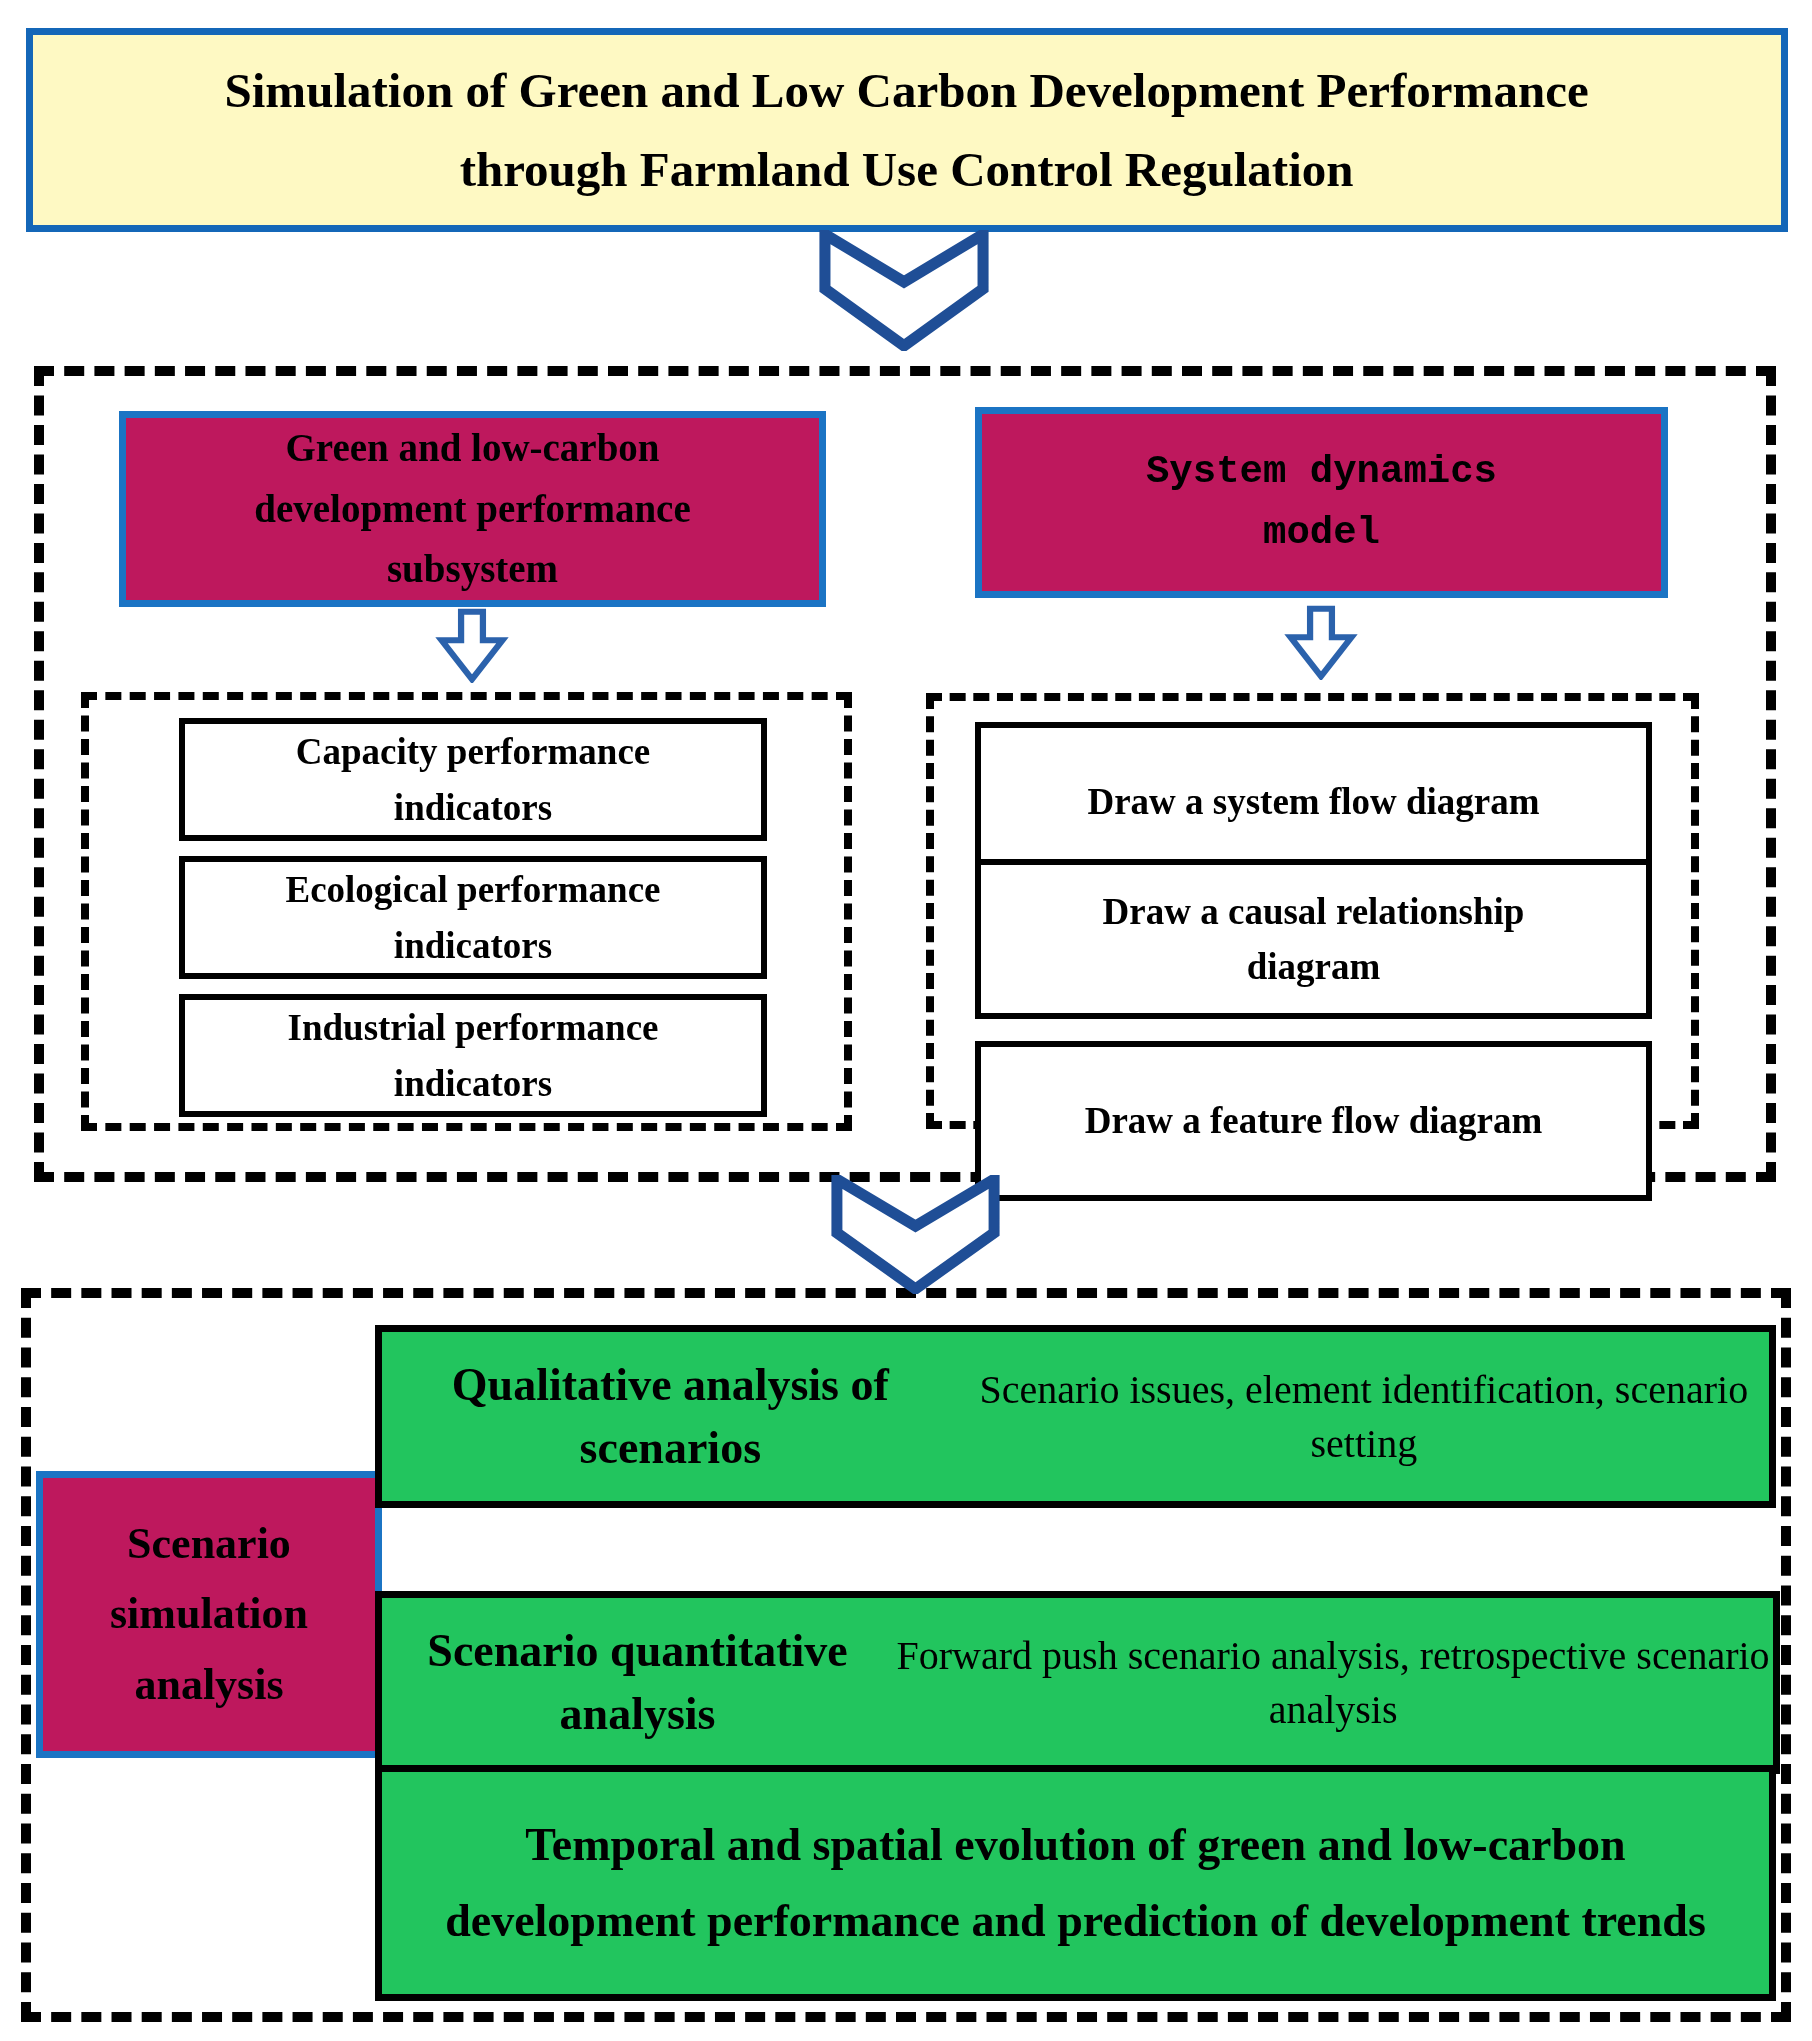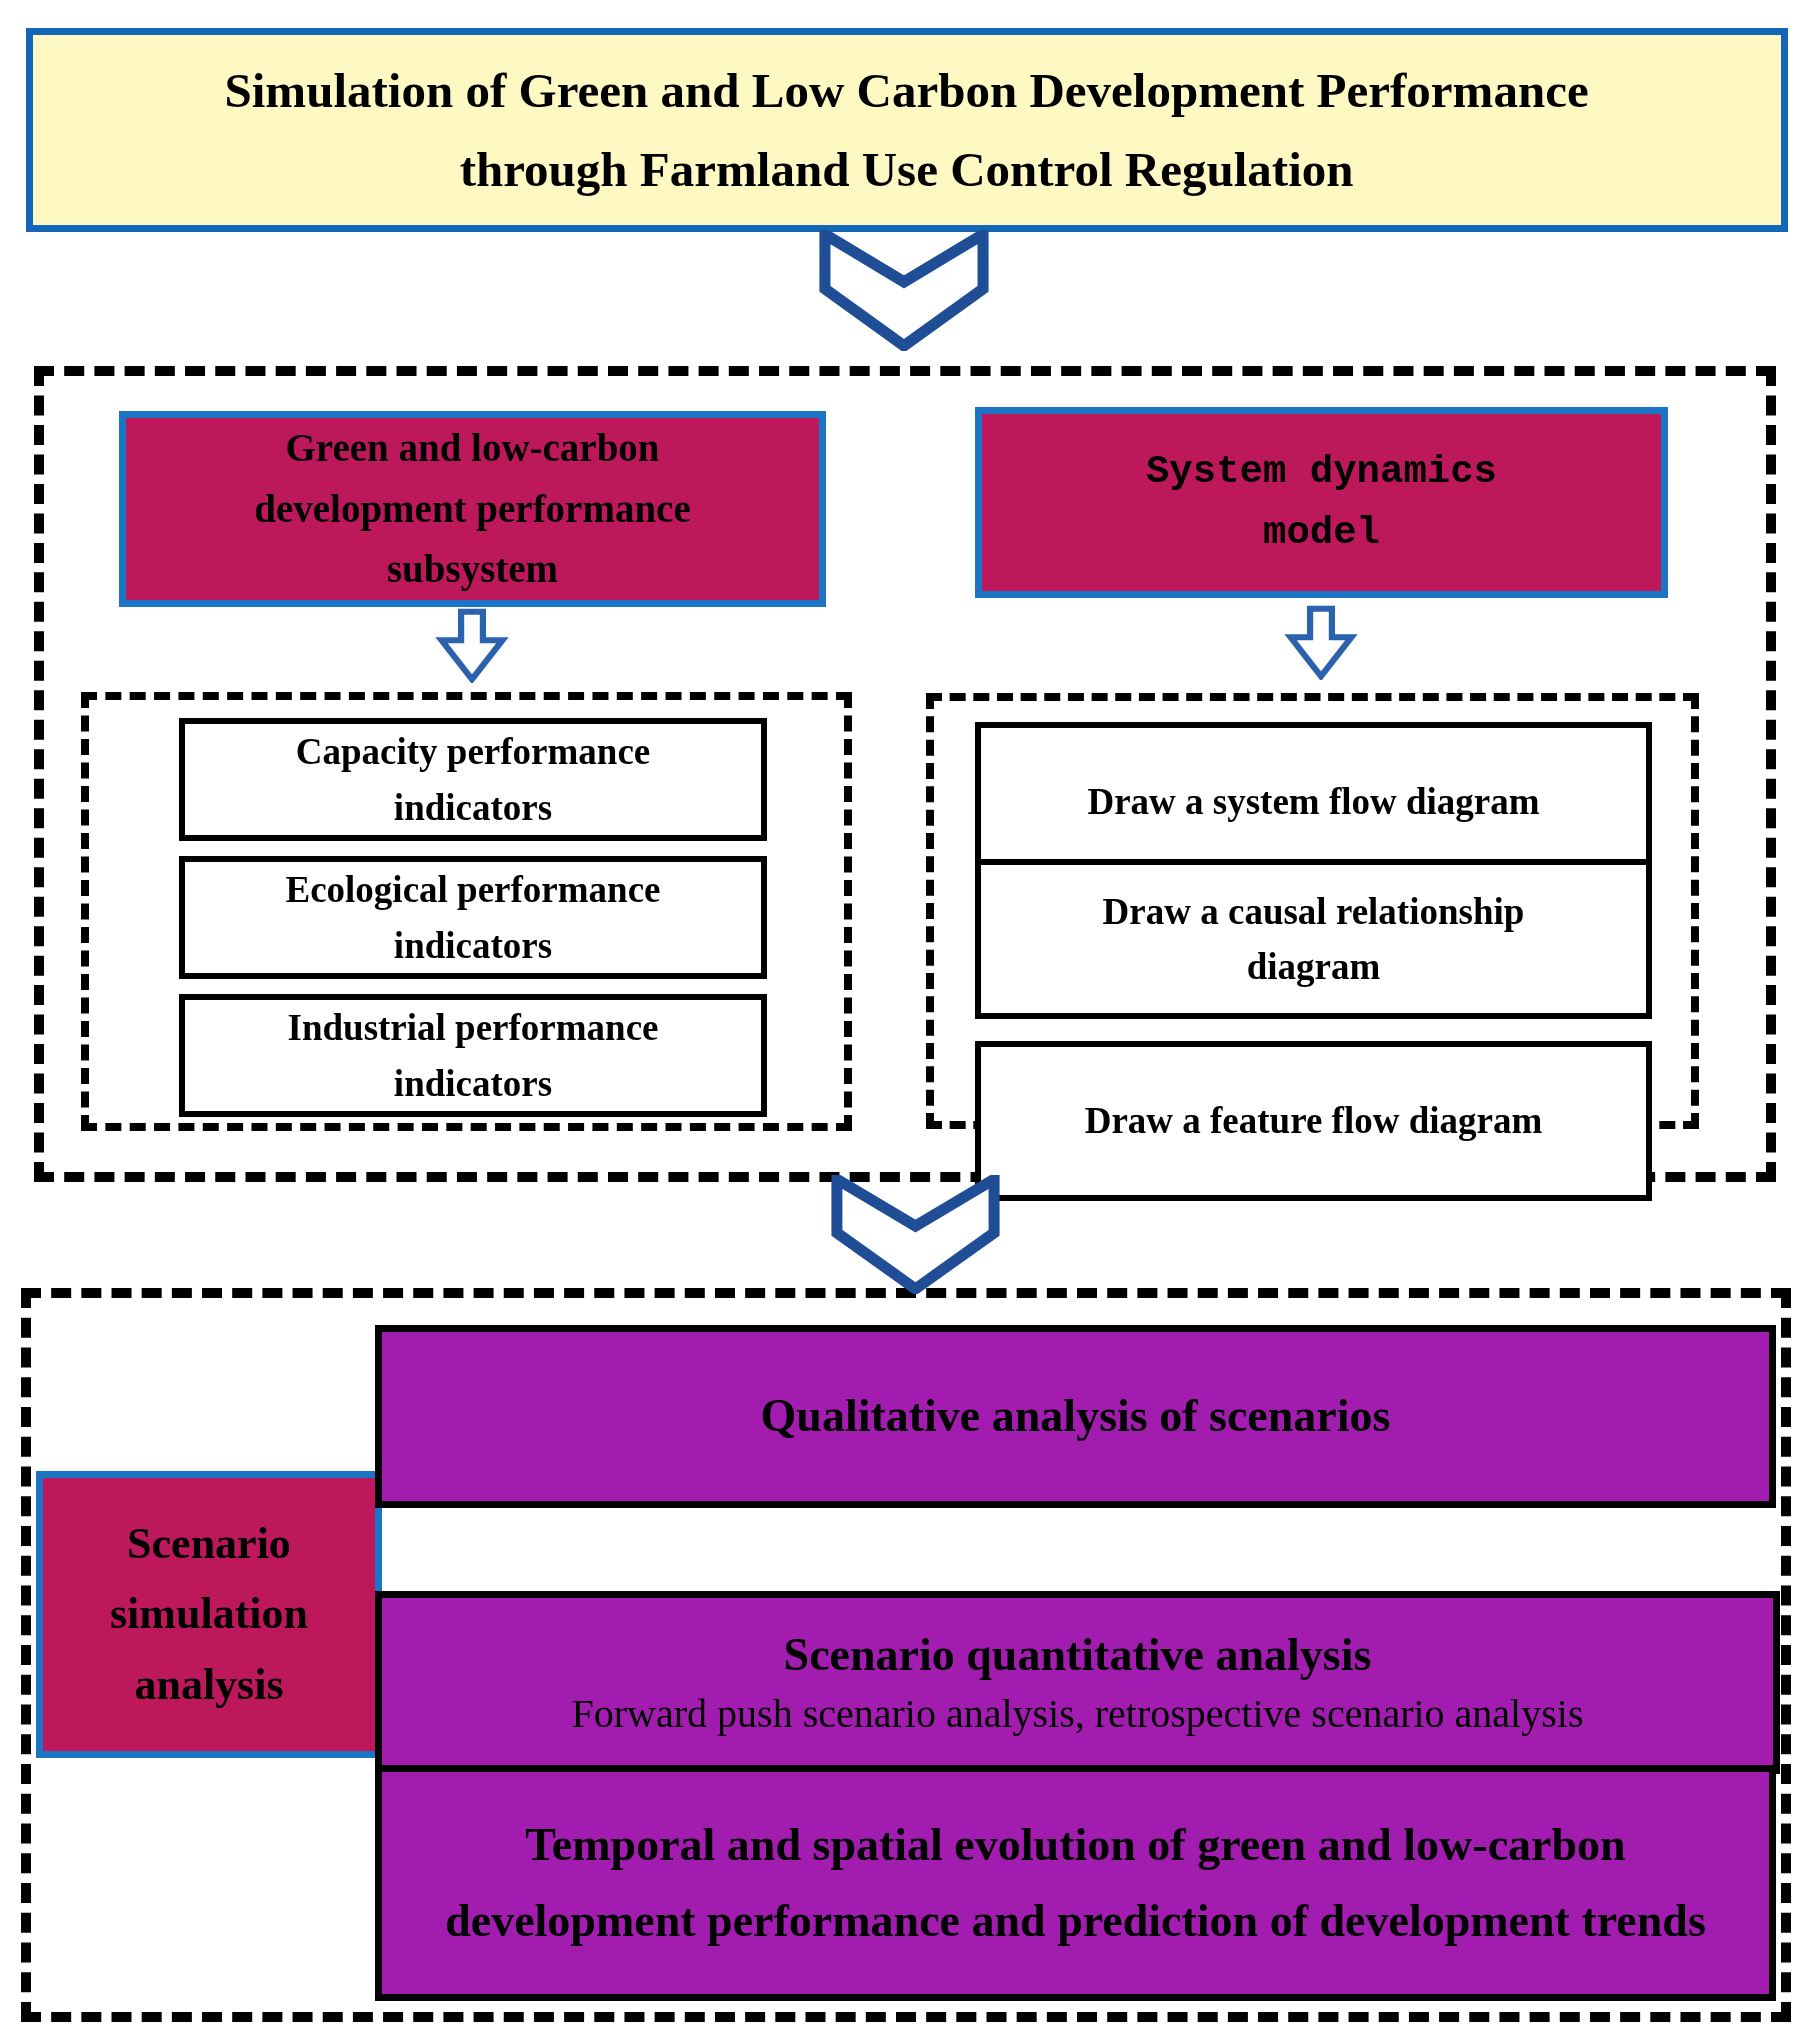--- a/index.html
+++ b/index.html
@@ -49,22 +49,21 @@
   
   .bottom-container{left:21px;top:1288px;width:1770px;height:734px;border:10.2px dashed #000;}
 
   .side-label{
     left:36px;top:1471px;width:346px;height:287px;
     font-size:44px;line-height:1.6;
   }
   .side-label span{max-width:290px;}
 
   .analysis-box{
-    background:#a21caf;border:7.7px solid #000;
-    flex-direction:column;
+    background:#22c55e;border:7.7px solid #000;
   }
   .analysis-box .bt{font-weight:bold;font-size:46px;line-height:1.35;}
   .analysis-box .bs{font-weight:normal;font-size:40px;line-height:1.35;}
   .boxA{left:375px;top:1325px;width:1401px;height:183px;}
   .boxB{left:375px;top:1591px;width:1405px;height:183px;}
   .boxC{left:375px;top:1765px;width:1401px;height:236px;font-weight:bold;font-size:46px;line-height:1.65;}
   .boxC span{max-width:1286px;}
 
   svg{display:block;}
 </style>
@@ -123,20 +122,21 @@
 <svg class="abs" style="left:831px;top:1175px;" width="169" height="119" viewBox="0 0 200 140" preserveAspectRatio="none">
   <polygon points="7,5 100,60 193,5 193,68 100,134 7,68" fill="#ffffff" stroke="#1F4E96" stroke-width="13" stroke-linejoin="miter"></polygon>
 </svg>
 
 <div class="abs cbox blue-panel side-label">
   <span>Scenario simulation analysis</span>
 </div>
 
 <div class="abs cbox analysis-box boxA">
   <div class="bt">Qualitative analysis of scenarios</div>
+  <div class="bs">Scenario issues, element identification, scenario setting</div>
 </div>
 
 <div class="abs cbox analysis-box boxB">
   <div class="bt">Scenario quantitative analysis</div>
   <div class="bs">Forward push scenario analysis, retrospective scenario analysis</div>
 </div>
 
 <div class="abs cbox analysis-box boxC">
   <span>Temporal and spatial evolution of green and low-carbon development performance and prediction of development trends</span>
 </div>

